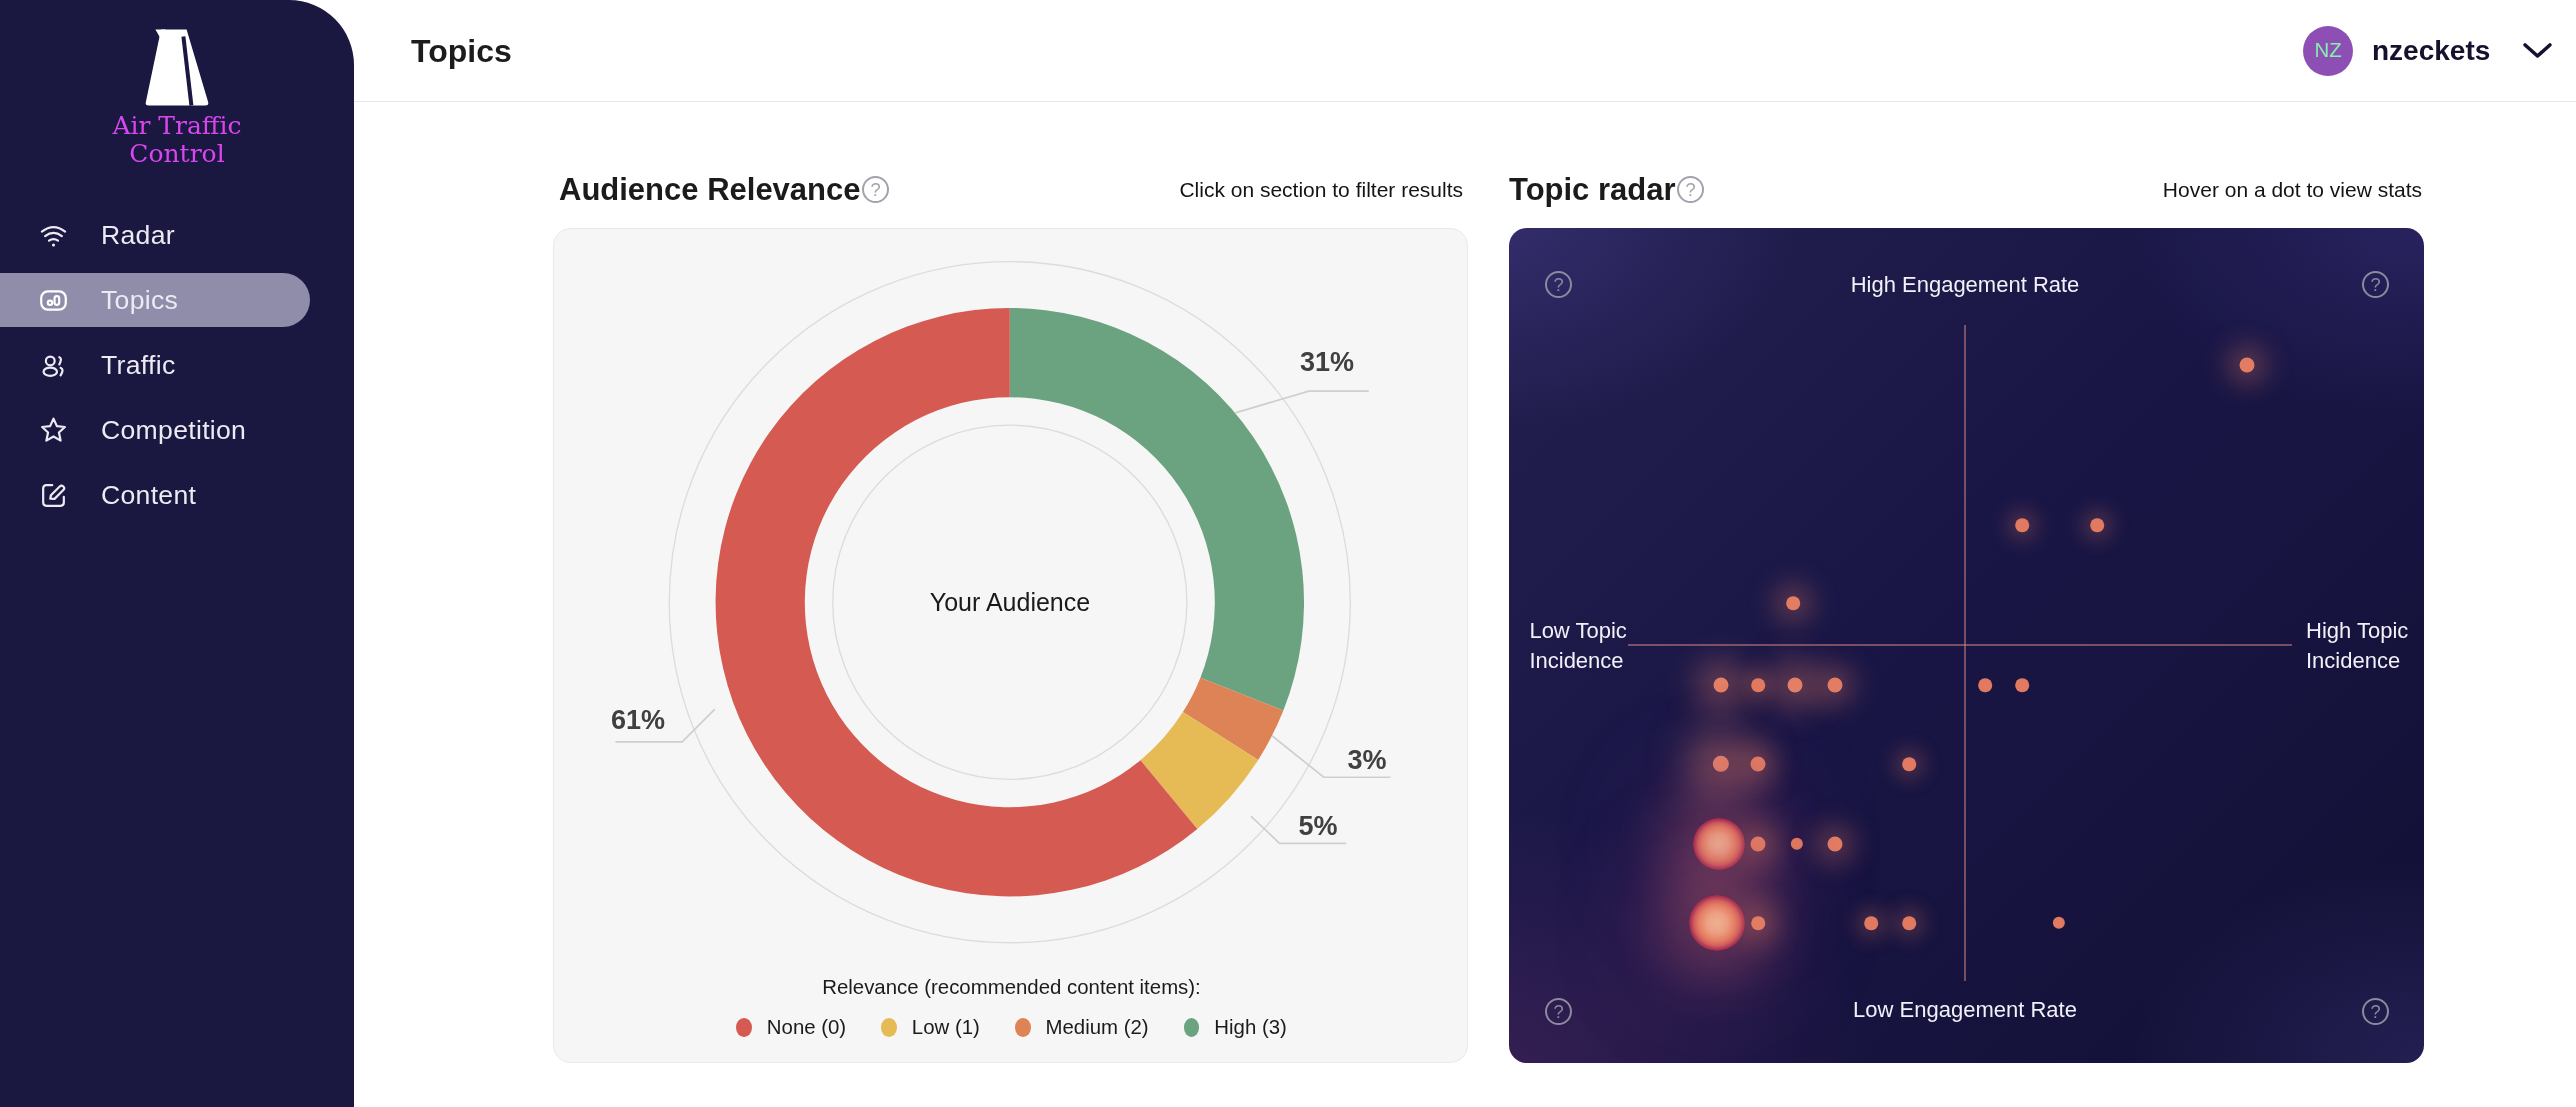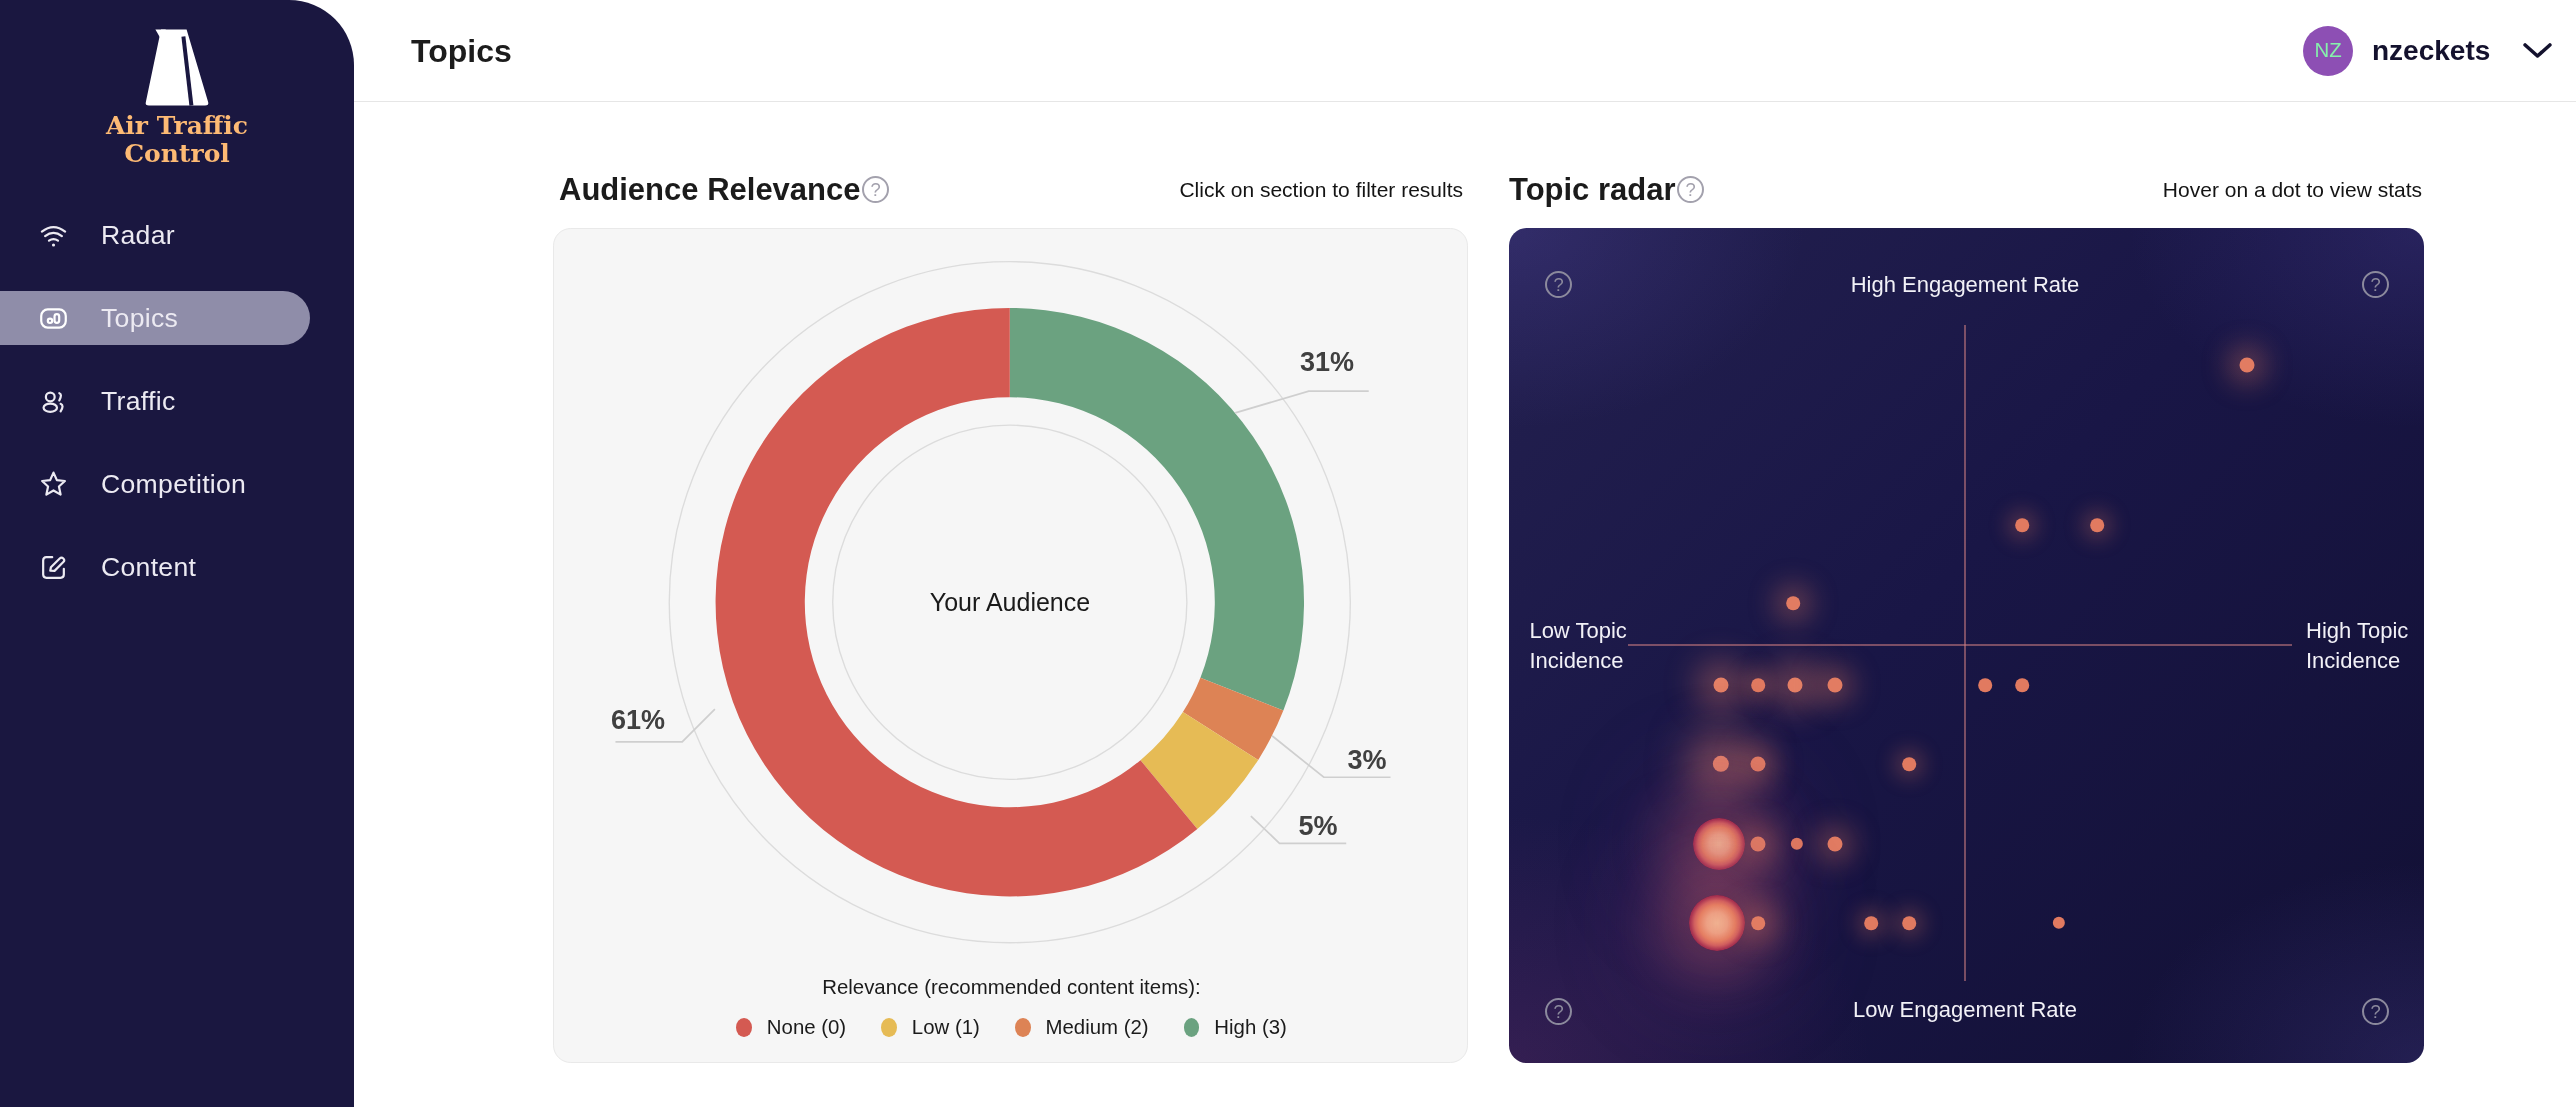--- a/index.html
+++ b/index.html
@@ -5,22 +5,22 @@
   html,body{margin:0;padding:0;}
   body{
     width:2576px;height:1108px;position:relative;overflow:hidden;
     background:#ffffff;font-family:"Liberation Sans",sans-serif;
   }
   
   .sidebar{position:absolute;left:0;top:0;width:354px;height:1108px;
     background:#1a1740;border-top-right-radius:65px;}
   .logo{position:absolute;top:27px;left:0;width:354px;text-align:center;color:#fff;}
   .logo svg{display:block;margin:0 auto;}
-  .logo-text{font-family:"DejaVu Serif",serif;font-weight:bold;font-size:25px;line-height:28px;color:#fdba74;margin-top:5.4px;}
-  .nav{position:absolute;top:208px;left:0;width:354px;display:flex;flex-direction:column;gap:29px;}
+  .logo-text{font-family:"DejaVu Serif",serif;font-weight:normal;font-size:25px;line-height:28px;color:#d946ef;margin-top:5.4px;}
+  .nav{position:absolute;top:208px;left:0;width:354px;display:flex;flex-direction:column;gap:11px;}
   .nav-item{position:relative;height:54px;display:flex;align-items:center;cursor:pointer;}
   .nav-item.active{background:#8f8da9;width:310px;border-radius:0 27px 27px 0;}
   .nav-icon{position:absolute;left:38px;width:31px;height:31px;display:flex;align-items:center;justify-content:center;}
   .nav-label{position:absolute;left:101px;font-size:26.6px;color:#eceaf2;letter-spacing:0.3px;}
   
   .header-title{position:absolute;left:411px;top:33px;font-size:32px;font-weight:bold;color:#1c1c1c;}
   .header-border{position:absolute;left:354px;top:101px;width:2222px;height:1.4px;background:#e6e6e6;}
   .user-chip{position:absolute;left:2303px;top:20.4px;height:61px;display:flex;align-items:center;cursor:pointer;}
   .avatar{width:50px;height:50px;border-radius:50%;background:#8d4fb4;color:#86efac;font-size:20.4px;
     display:flex;align-items:center;justify-content:center;}

